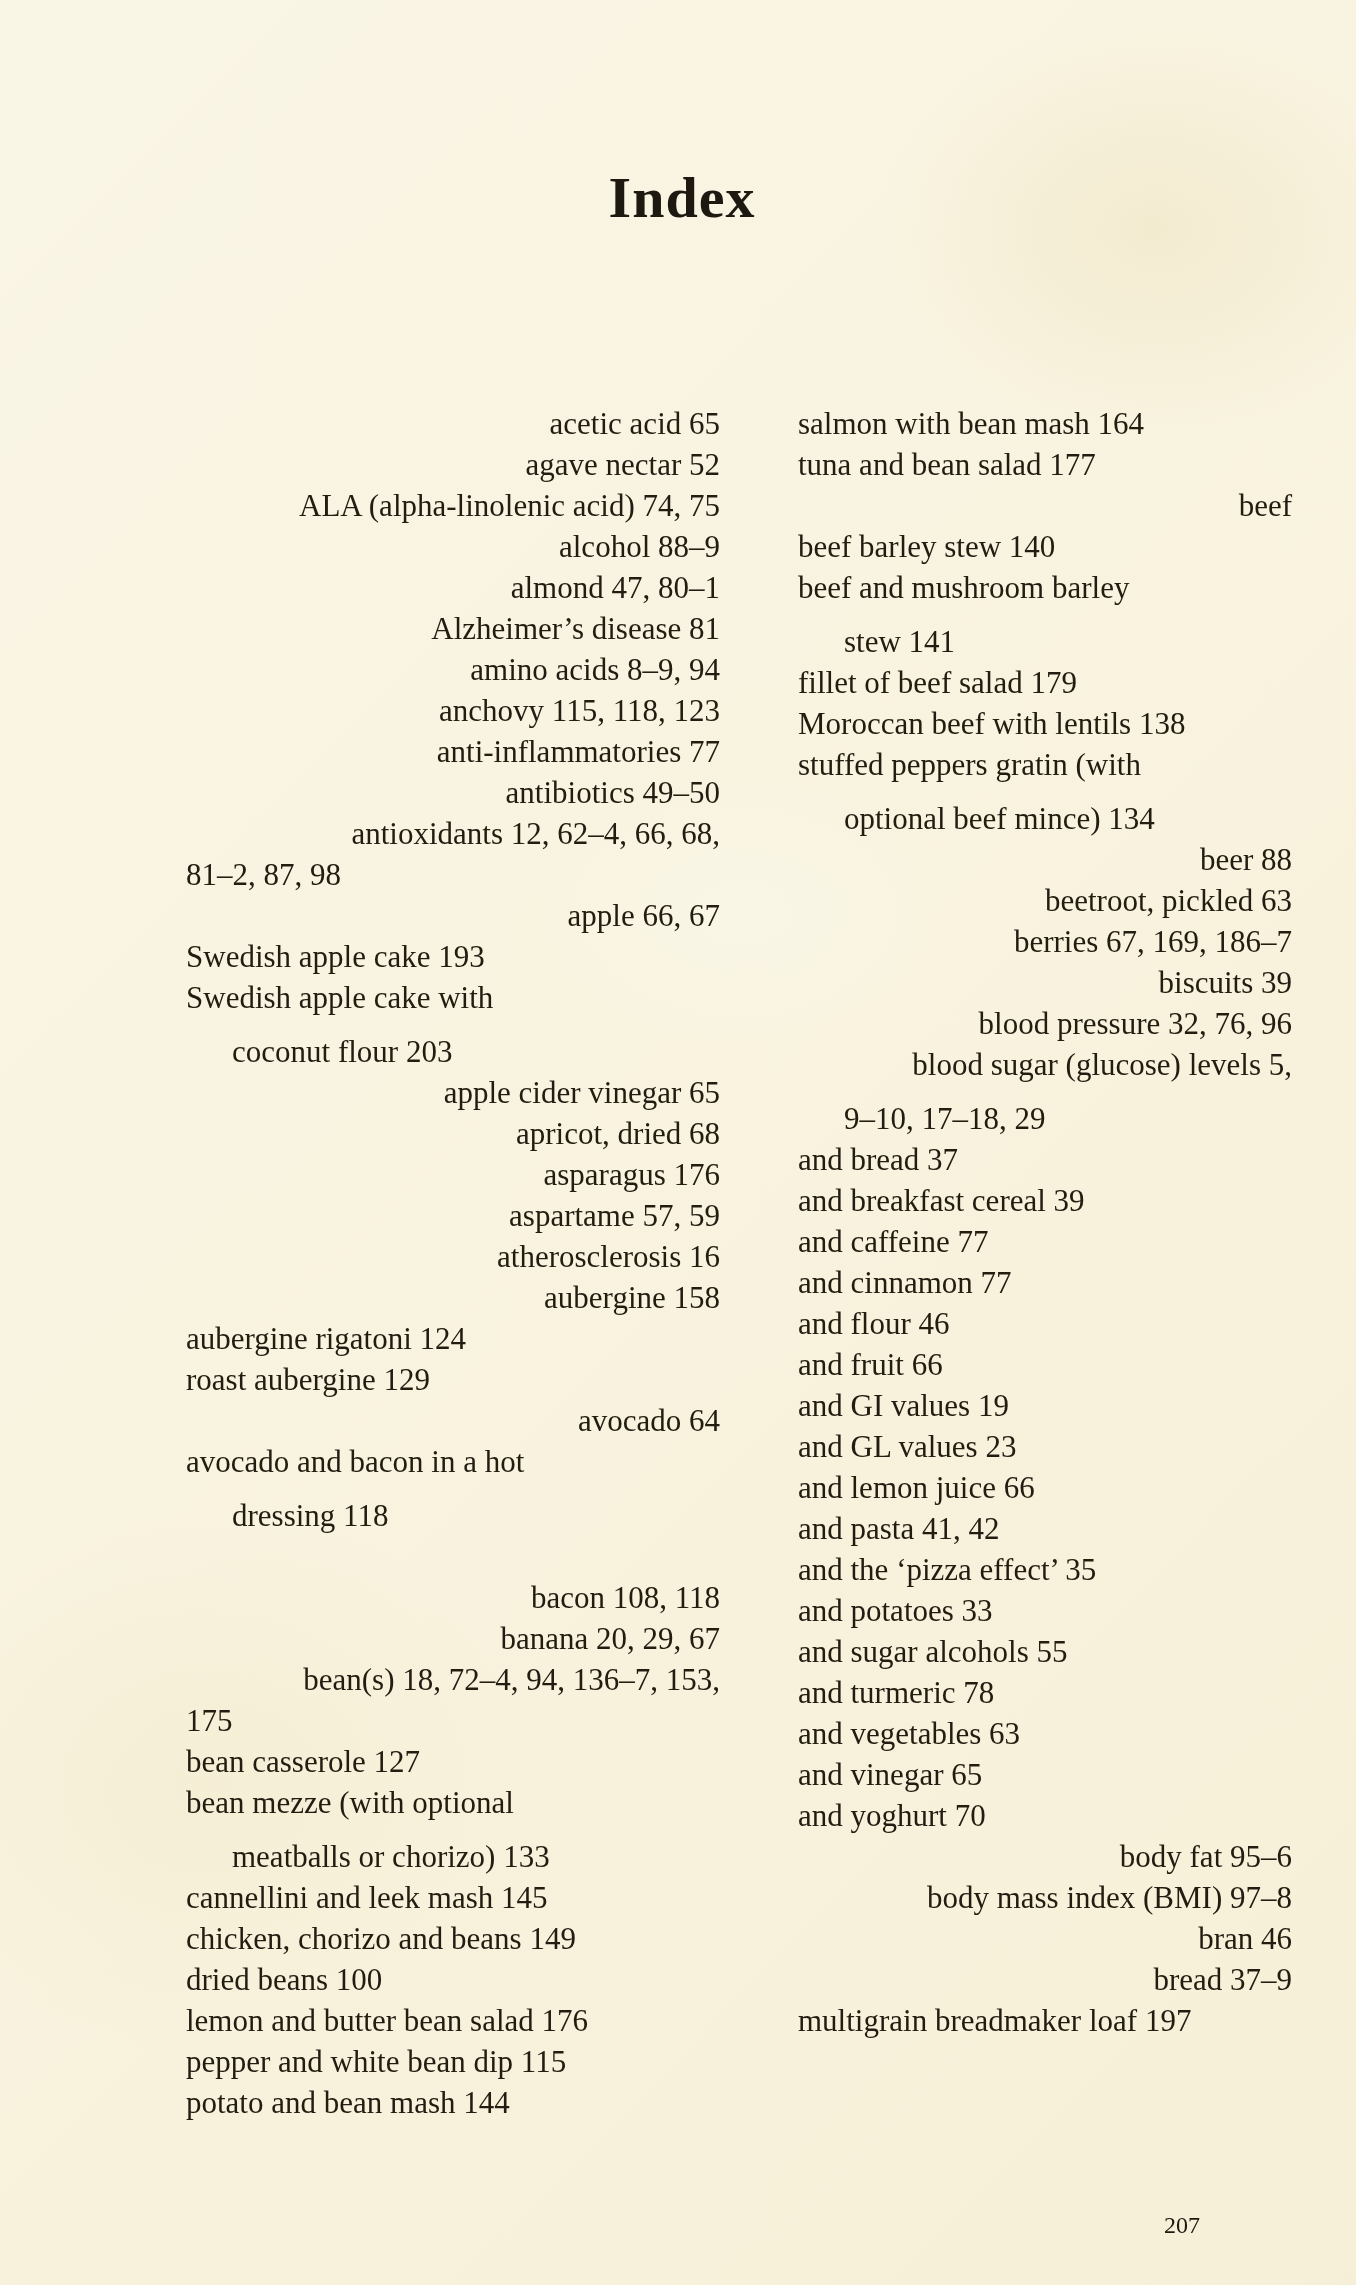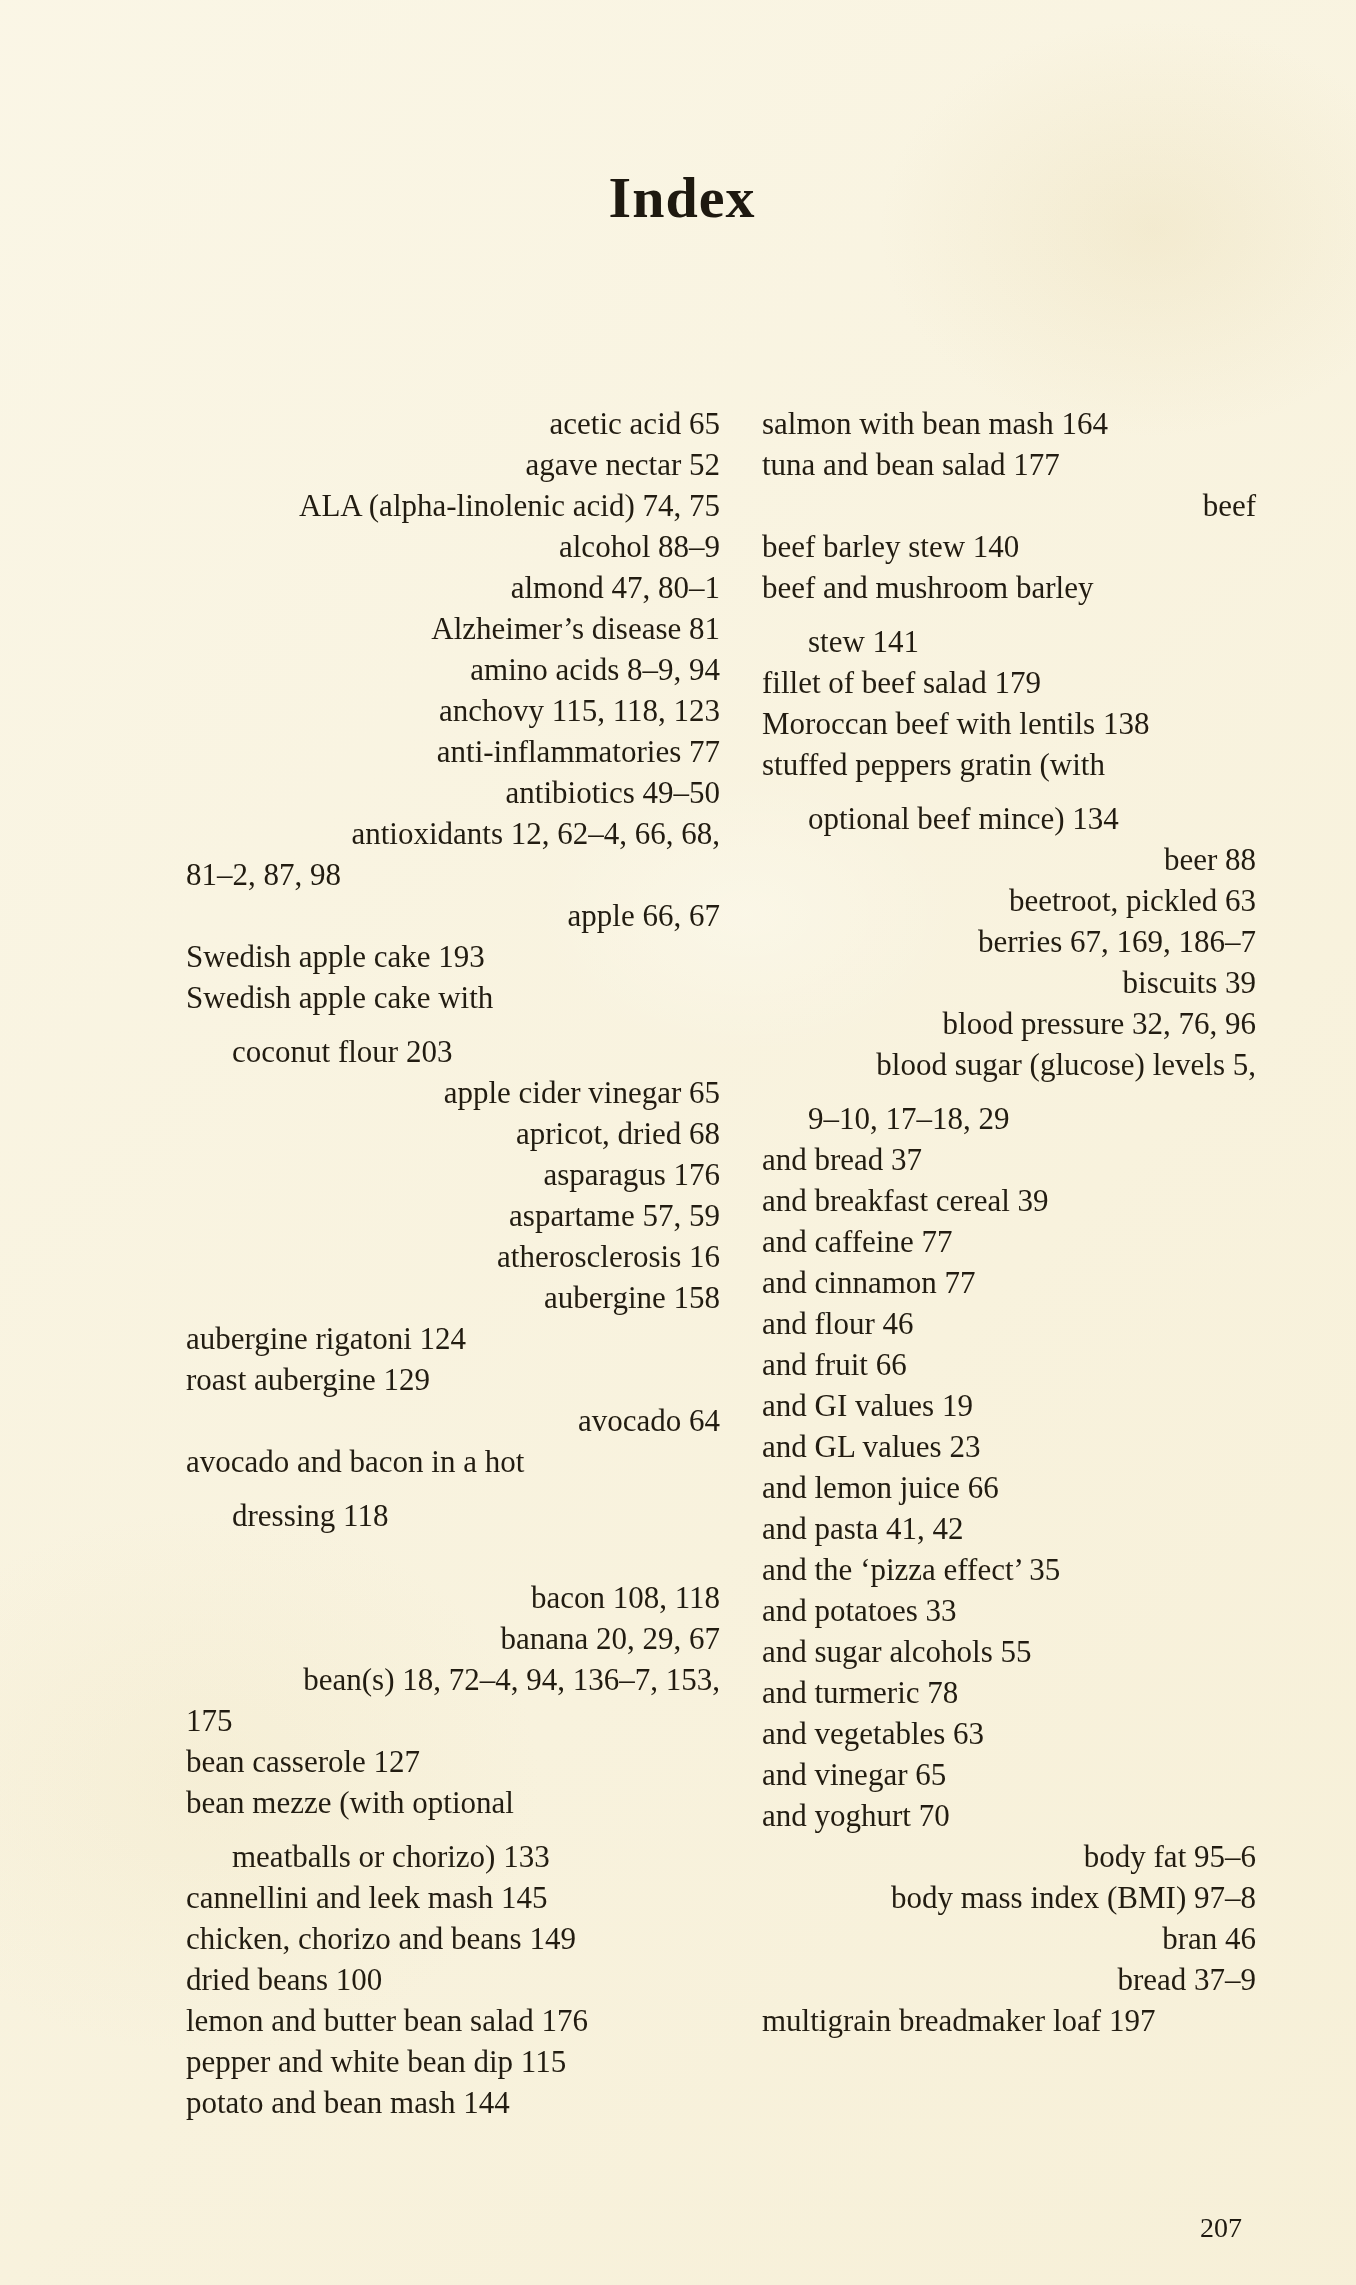--- a/index.html
+++ b/index.html
@@ -33,30 +33,30 @@
     color: #1e1910;
   }
   .col {
     position: absolute;
     top: 403px;
     font-size: 31px;
     line-height: 41px;
     white-space: nowrap;
   }
   .col-left  { left: 140px; width: 580px; }
-  .col-right { left: 716px; width: 540px; }
+  .col-right { left: 752px; width: 540px; }
   .line    { height: 41px; }
   .line.i0 { padding-left: 0; text-align: right; }
   .line.i1 { padding-left: 46px; }
   .line.i2 { padding-left: 92px; margin-top: 13px; }
   .page-number {
     position: absolute;
     top: 2212px;
-    left: 1200px;
-    font-size: 28px;
+    left: 1164px;
+    font-size: 24px;
     color: #1e1910;
   }
 </style>
 </head>
 <body>
 
 <h1 class="page-title">Index</h1>
 
 <div>
   <div class="col col-left">

